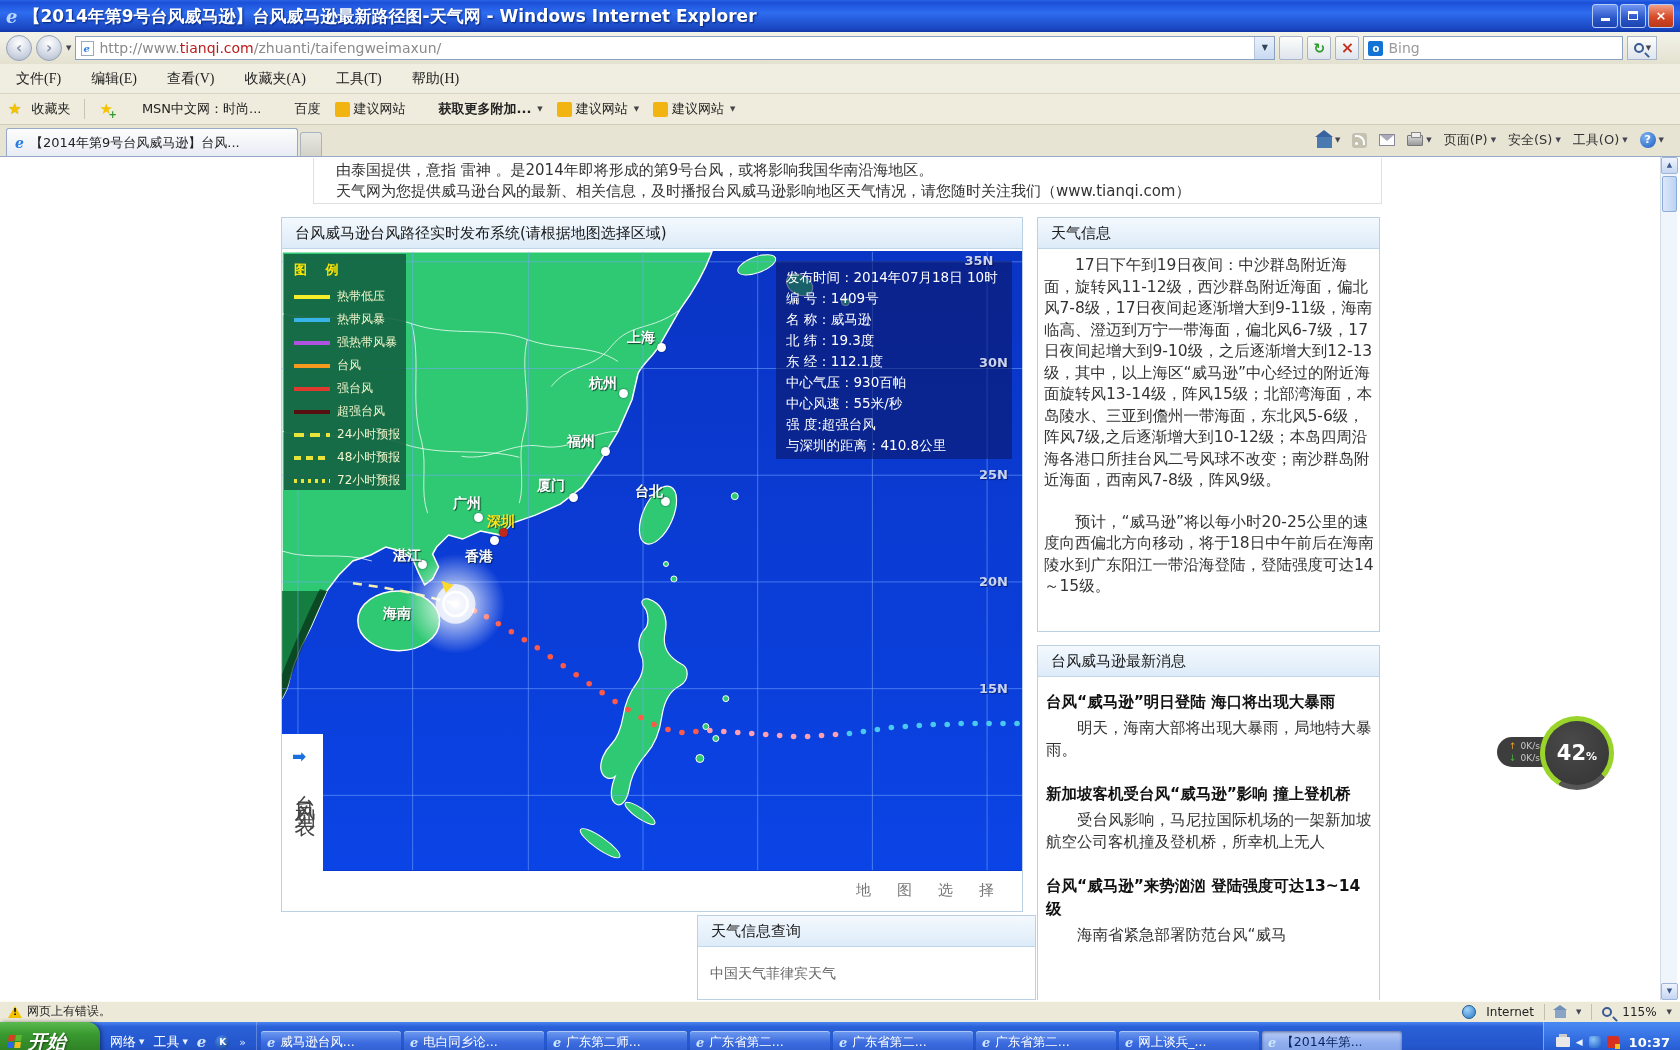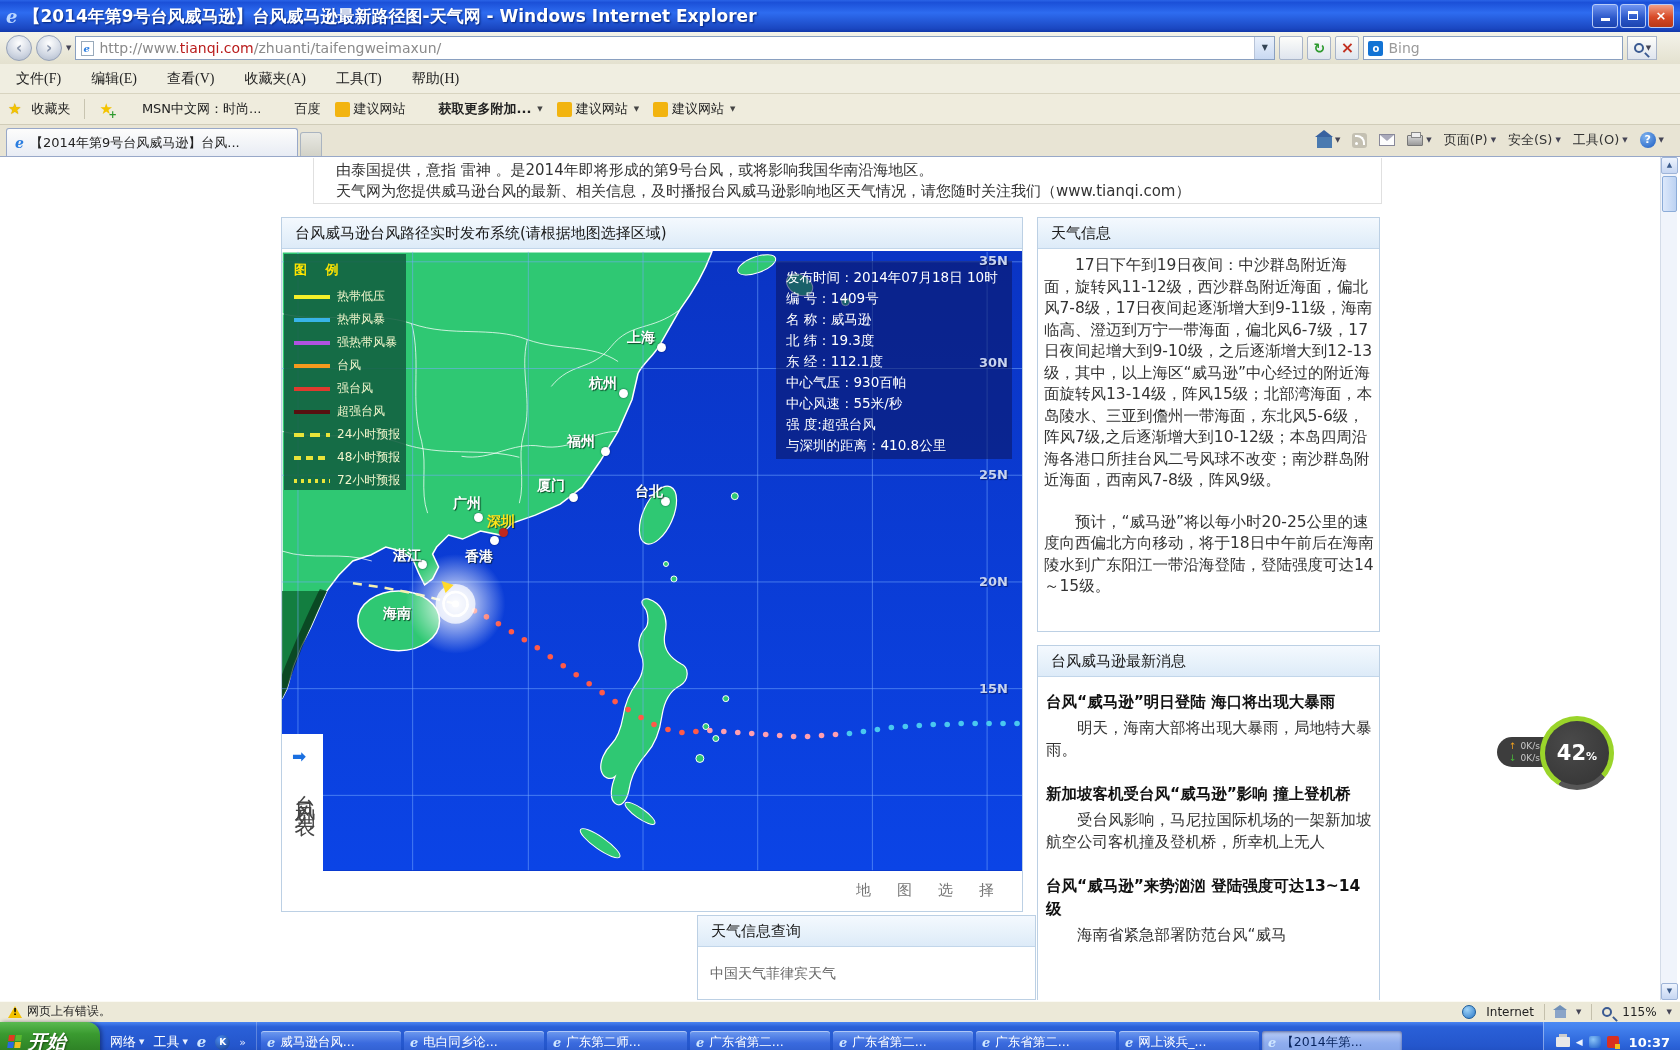--- a/index.html
+++ b/index.html
@@ -525,21 +525,21 @@
             <div>编 号：1409号</div>
             <div>名 称：威马逊</div>
             <div>北 纬：19.3度</div>
             <div>东 经：112.1度</div>
             <div>中心气压：930百帕</div>
             <div>中心风速：55米/秒</div>
             <div>强 度:超强台风</div>
             <div>与深圳的距离：410.8公里</div>
           </div>
         <div id="latLabels">
-            <div class="latlab" style="left: 668px; width: 58px; text-align: right; top: 2px;">35N</div>
+            <div class="latlab" style="left: 668px; width: 58px; text-align: center; top: 2px;">35N</div>
             <div class="latlab" style="left: 668px; width: 58px; text-align: right; top: 104px;">30N</div>
             <div class="latlab" style="left: 668px; width: 58px; text-align: right; top: 216px;">25N</div>
             <div class="latlab" style="left: 668px; width: 58px; text-align: right; top: 323px;">20N</div>
             <div class="latlab" style="left: 668px; width: 58px; text-align: right; top: 430px;">15N</div>
           </div>
         <div id="cityLayer">
             <div class="citydot" style="left: 375px; top: 92px;"></div>
             <div class="citylab" style="left: 345px; top: 78px;">上海</div>
             <div class="citydot" style="left: 337px; top: 138px;"></div>
             <div class="citylab" style="left: 307px; top: 124px;">杭州</div>

